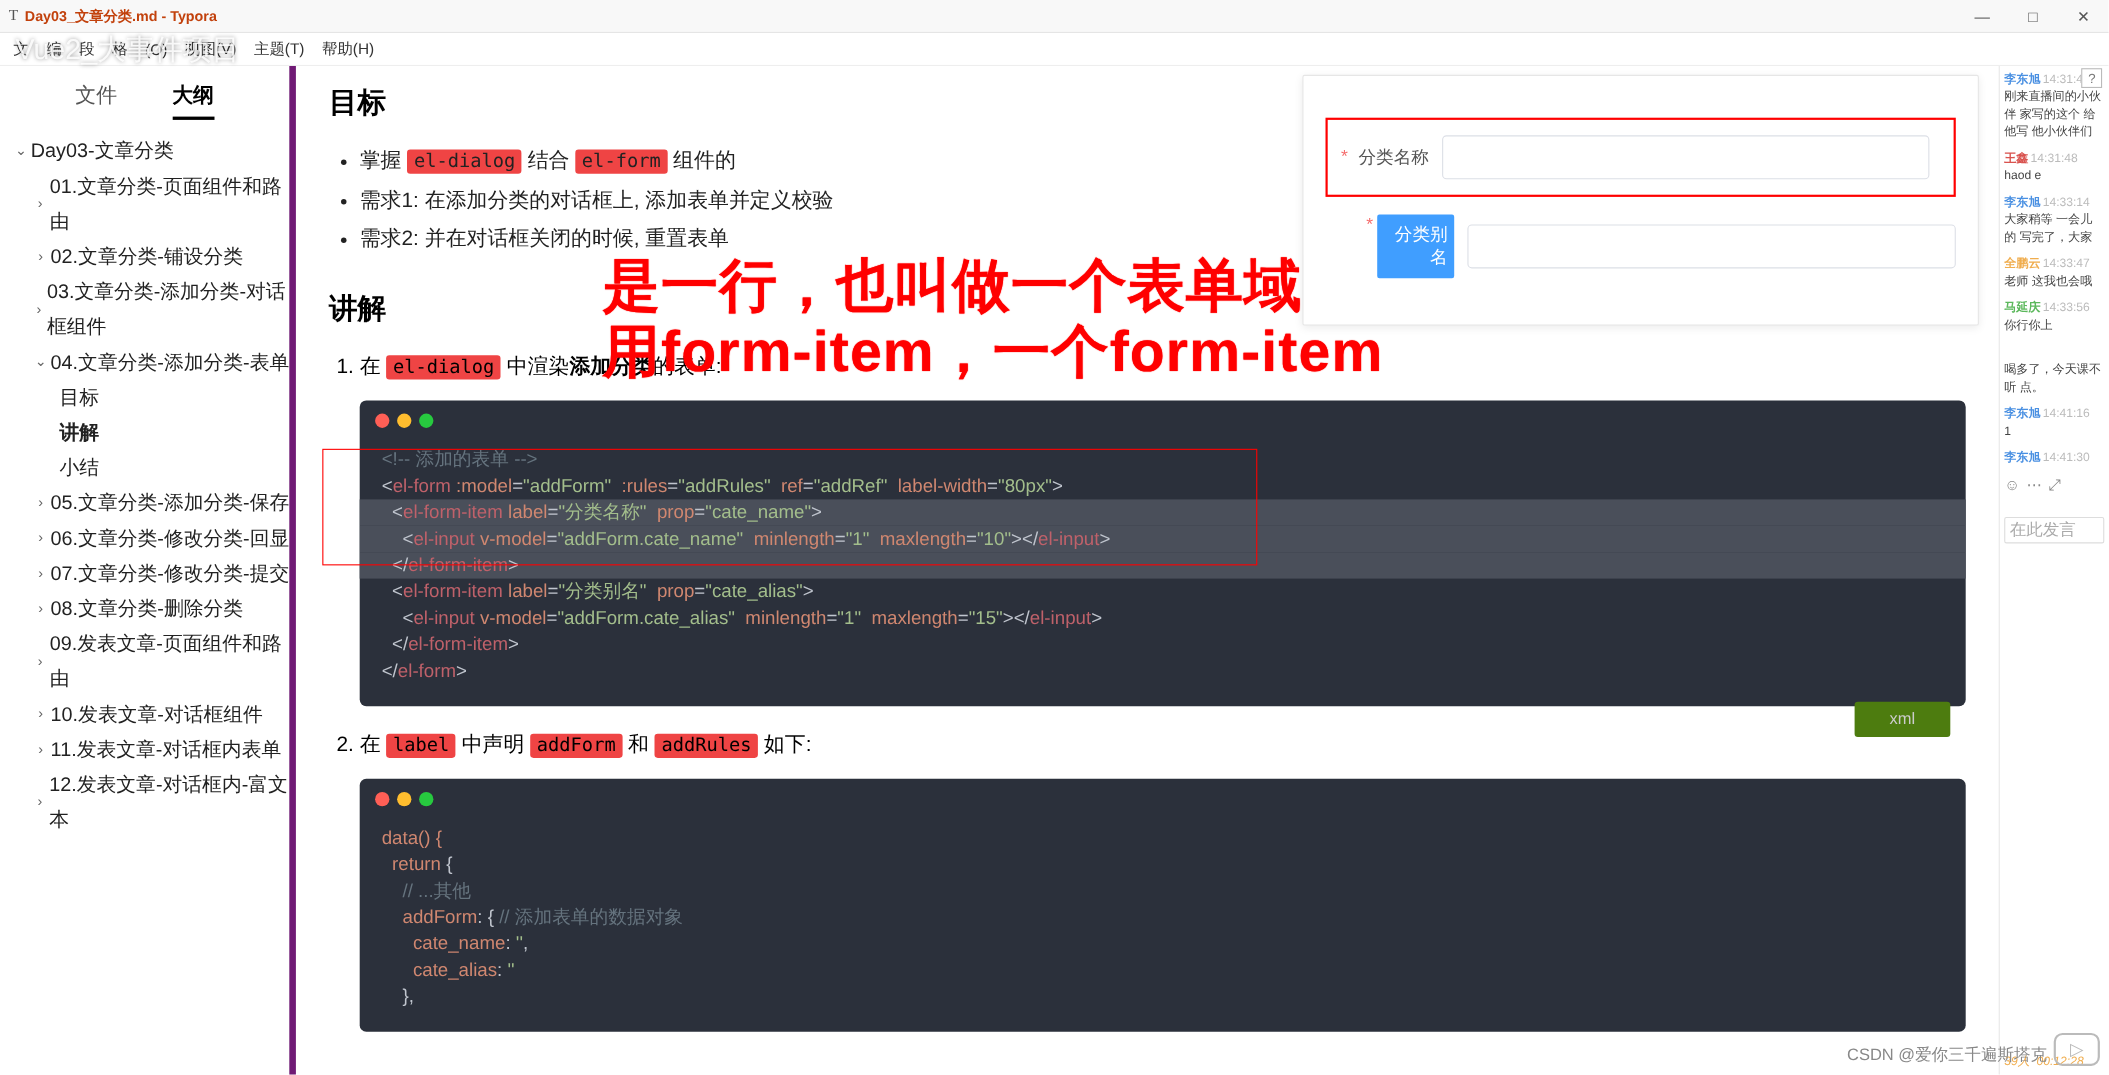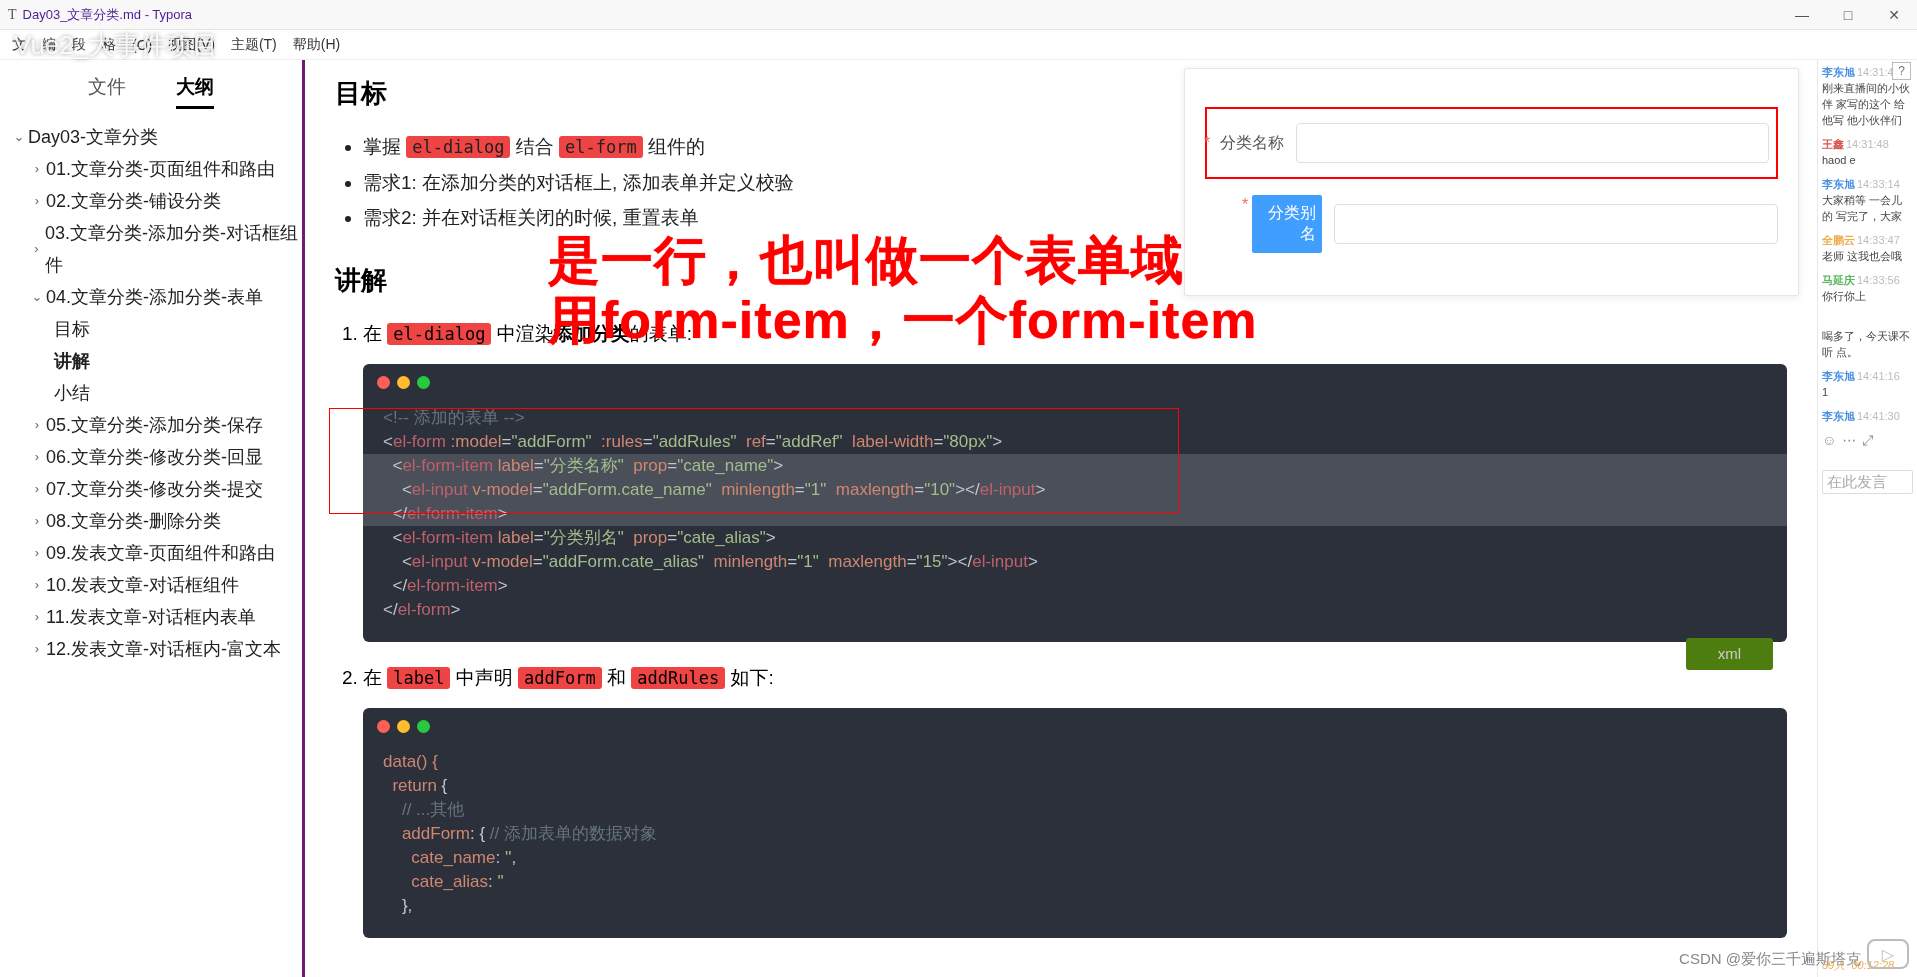--- a/index.html
+++ b/index.html
@@ -1,29 +1,29 @@
 <!DOCTYPE html>
 <html><head>
 <meta charset="utf-8">
 <style>
 * { margin:0; padding:0; box-sizing:border-box; font-family:"Microsoft YaHei","PingFang SC",sans-serif; }
 body { background:#fff; width:1917px; height:977px; overflow:hidden; position:relative; }
 
 
 .titlebar { height:30px; display:flex; align-items:center; padding-left:8px; background:#f8f8f8; border-bottom:1px solid #e5e5e5; position:relative;}
 .titlebar .t-logo { font-family:serif; font-size:14px; margin-right:6px; color:#555;}
-.titlebar .t-title { font-size:13px; color:#4c1d95;}
+.titlebar .t-title { font-size:13px; color:#c2410c;font-weight:bold;}
 .win-controls { position:absolute; right:0; top:0; height:30px; display:flex;}
 .win-controls div { width:46px; display:flex; align-items:center; justify-content:center; font-size:14px; color:#555;}
 .menubar { height:30px; display:flex; align-items:center; gap:8px; padding-left:8px; background:#fff; border-bottom:1px solid #eee;}
 .menubar span { font-size:14px; color:#333; padding:2px 4px;}
 
 
 .main { display:flex; height:calc(977px - 60px);}
-.sidebar { width:305px; border-right:3px solid #701a75; padding-top:4px; position:relative;}
+.sidebar { width:269px; border-right:6px solid #701a75; padding-top:4px; position:relative;}
 .tabs { display:flex; justify-content:center; gap:50px; padding:10px 0 6px;}
 .tabs span { font-size:19px; color:#555; padding-bottom:6px;}
 .tabs .active { color:#000; font-weight:700; border-bottom:3px solid #000;}
 .outline { padding:6px 0 0 10px; font-size:18px; line-height:32px; color:#222;}
 .outline .row { display:flex; align-items:center; cursor:default;}
 .outline .caret { width:18px; display:inline-block; text-align:center; color:#666; font-size:13px;}
 .outline .lvl1 { padding-left:0;}
 .outline .lvl2 { padding-left:18px;}
 .outline .lvl3 { padding-left:44px;}
 .outline .bold { font-weight:700;}
@@ -214,21 +214,21 @@
     <span class="tk-cmt">// ...其他</span>
     <span class="tk-attr">addForm</span><span class="tk-punc">: {</span> <span class="tk-cmt">// 添加表单的数据对象</span>
       <span class="tk-attr">cate_name</span><span class="tk-punc">:</span> <span class="tk-str">''</span><span class="tk-punc">,</span>
       <span class="tk-attr">cate_alias</span><span class="tk-punc">:</span> <span class="tk-str">''</span>
     <span class="tk-punc">},</span></div>
         </div>
       </li>
     </ol>
 
     <div class="form-panel">
-      <div class="form-row red-frame1" style="padding:14px 7px;">
+      <div class="form-row red-frame1" style="padding:14px 22px;">
         <span class="form-label req">分类名称</span>
         <div class="form-input"></div>
       </div>
       <div class="form-row">
         <span class="form-label req sel">分类别名</span>
         <div class="form-input"></div>
       </div>
     </div>
 
     <div class="red-frame2" style="left:24px; top:348px; width:850px; height:106px;"></div>

